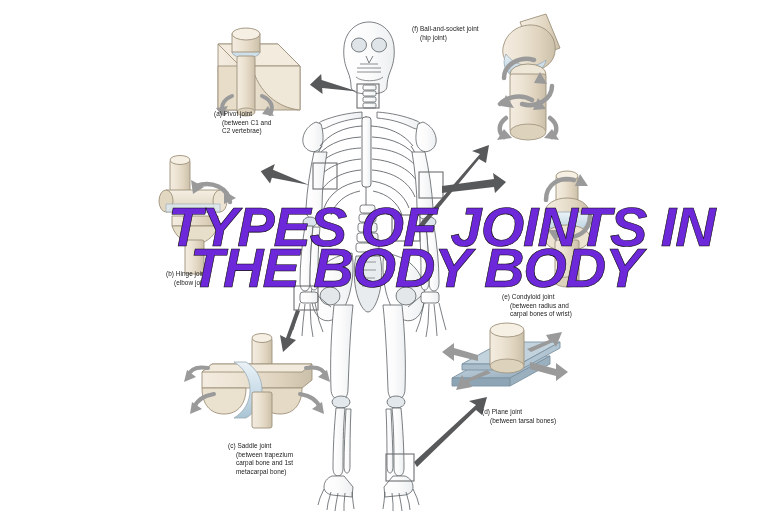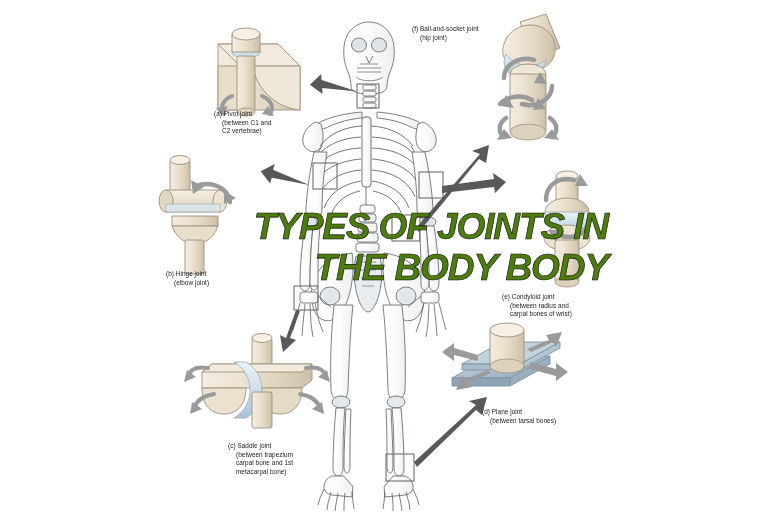--- a/index.html
+++ b/index.html
@@ -23,28 +23,28 @@
     letter-spacing:0.05px;
     white-space:nowrap;
   }
   .caption .cap-sub{display:block;padding-left:8px;}
 
   
   #headline{
     position:absolute;
     left:168px; top:206px;
     width:440px;
-    color:#4d7c0f;
+    color:#6d28d9;
     font-family:"Liberation Sans", sans-serif;
     font-weight:bold;
     font-style:italic;
-    font-size:37px;
+    font-size:56px;
     line-height:41px;
     letter-spacing:-1.1px;
-    text-align:right;
+    text-align:center;
     z-index:50;
     -webkit-text-stroke:0.6px #0a0a0a;
   }
   #headline .hl-line{display:block;white-space:nowrap;}
   #headline .hl-2{padding-left:22px;}
 </style>
 </head>
 <body>
 
 <div id="stage">

